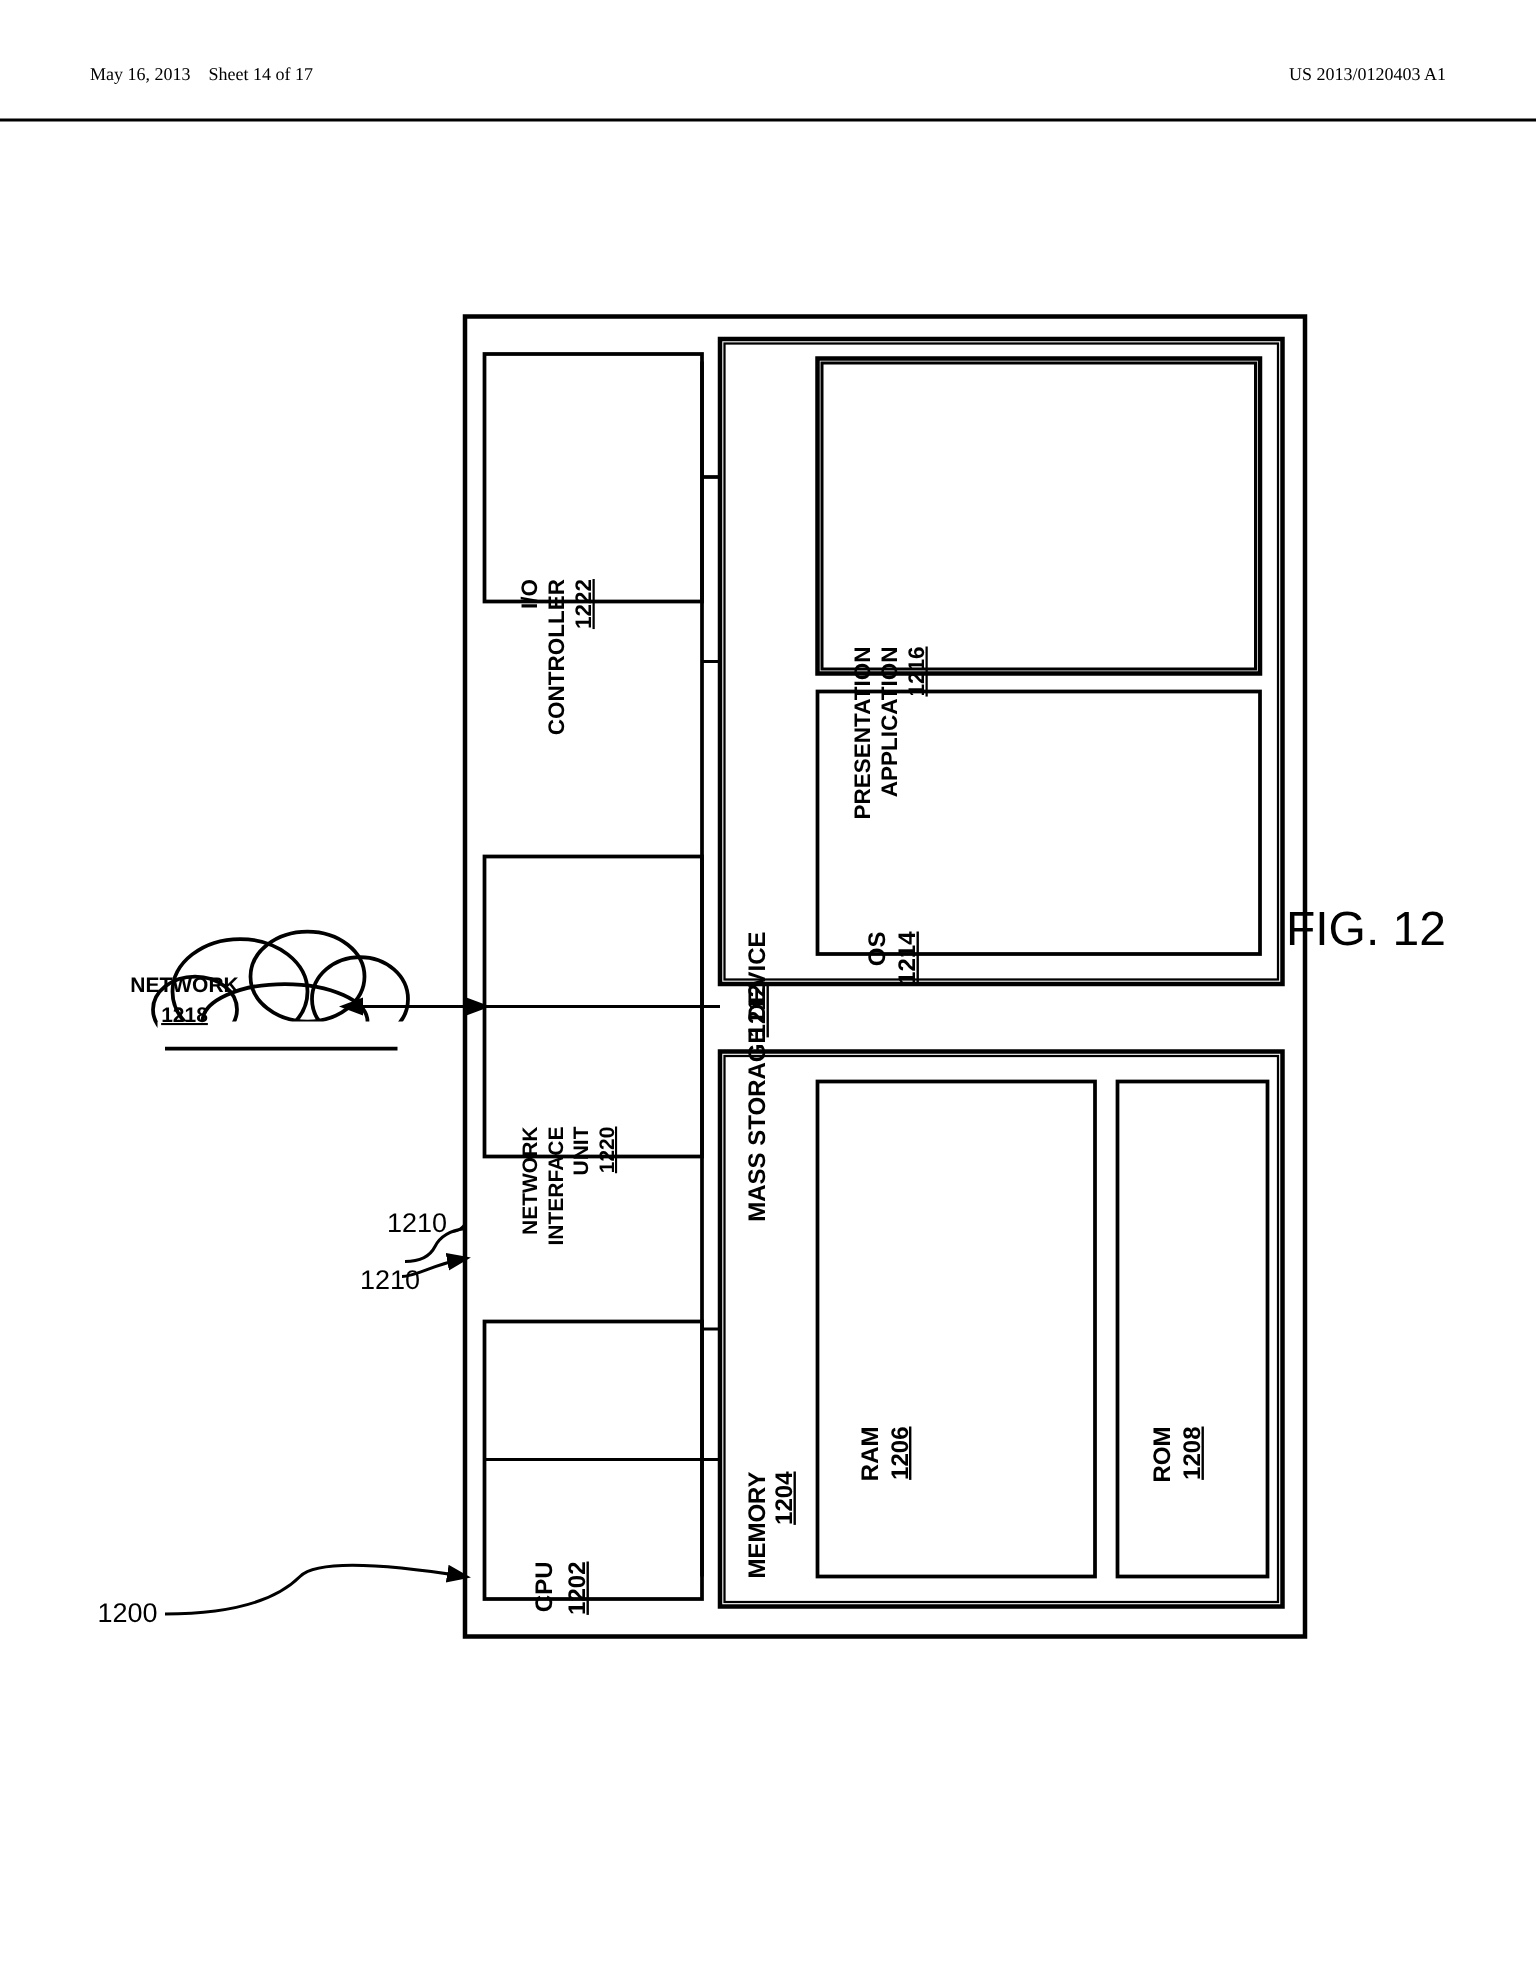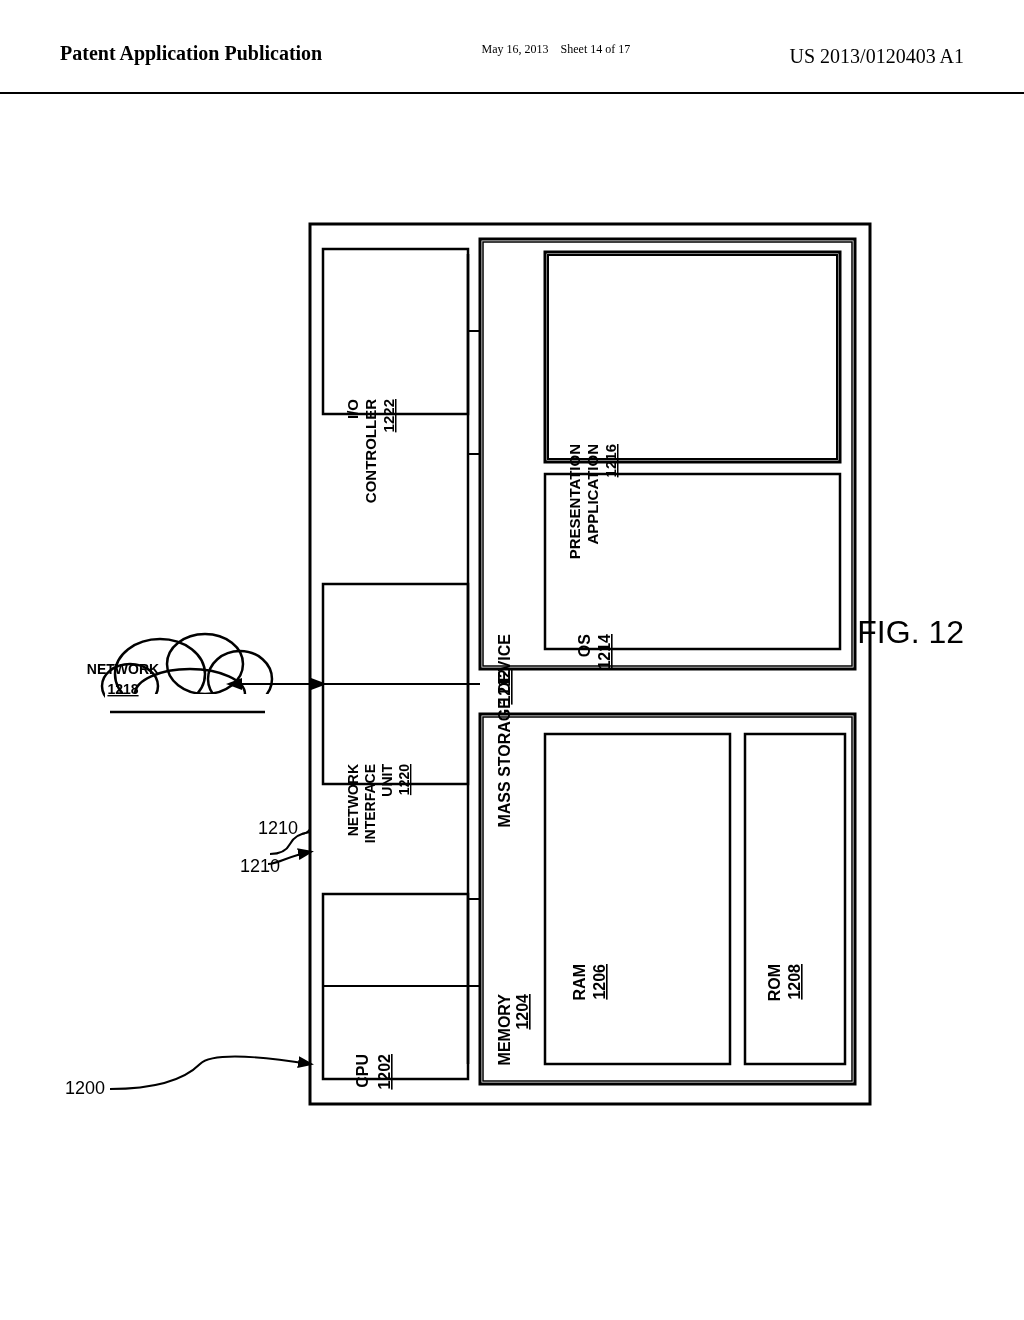--- a/index.html
+++ b/index.html
@@ -24,21 +24,21 @@
       font-size: 20px;
       font-weight: bold;
       line-height: 1.3;
     }
     .header-center {
       font-size: 12px;
       text-align: left;
       line-height: 1.6;
     }
     .header-right {
-      font-size: 20px;
+      font-size: 12px;
       text-align: center;
       line-height: 1.6;
     }
 
     
     .diagram-area {
       position: relative;
       width: 1024px;
       height: 1200px;
     }
@@ -58,23 +58,20 @@
       top: 520px;
       font-size: 32px;
       font-weight: normal;
       font-family: Arial, sans-serif;
     }
   </style>
 </head>
 <body>
 
 <div class="header">
-  <div class="header-left">
-    <span>Patent Application Publication</span>
-  </div>
   <div class="header-center">
     <span>May 16, 2013</span>&nbsp;&nbsp;&nbsp;
     <span>Sheet 14 of 17</span>
   </div>
   <div class="header-right">
     <span>US 2013/0120403 A1</span>
   </div>
 </div>
 
 <div class="diagram-area">

